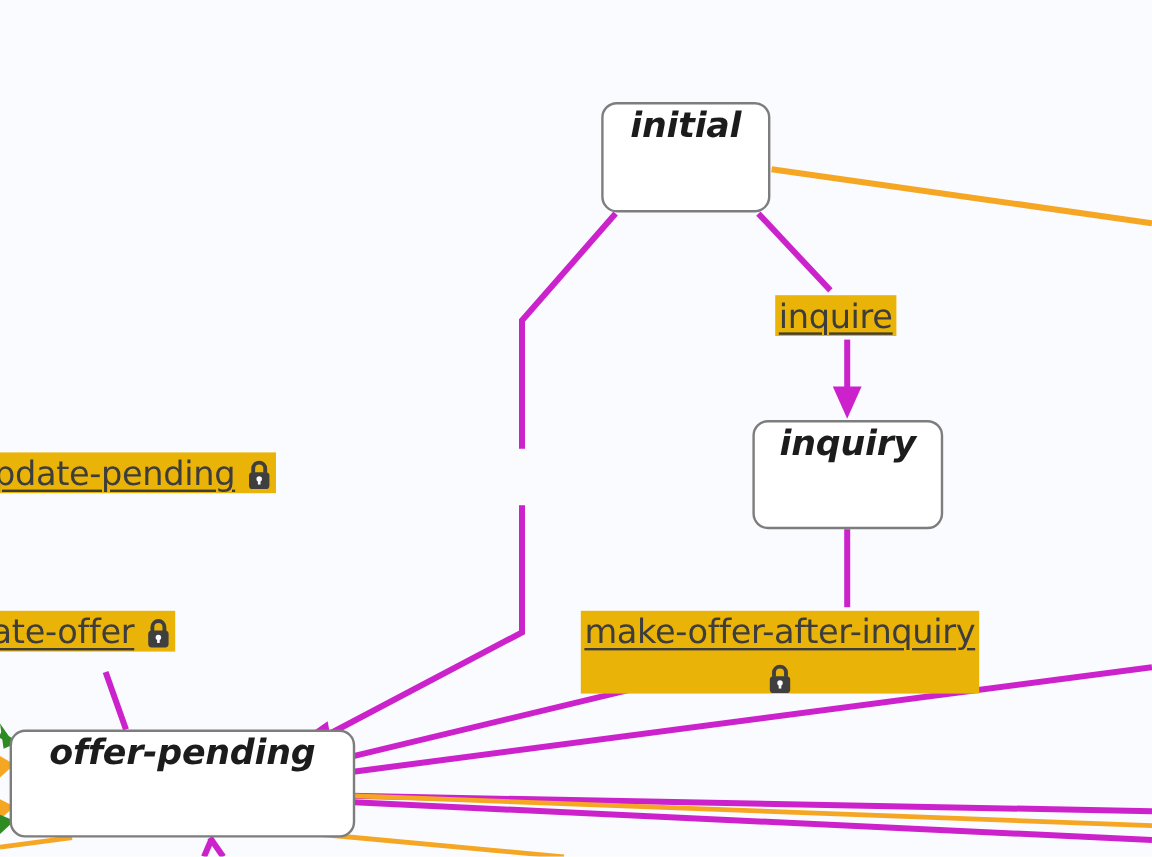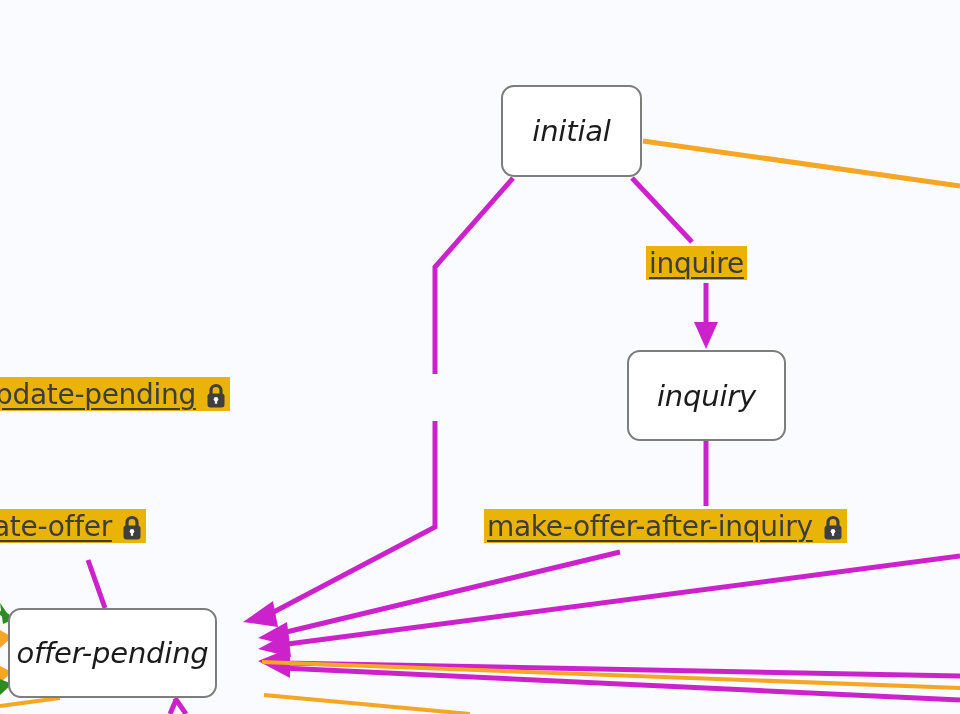--- a/index.html
+++ b/index.html
@@ -24,23 +24,23 @@
     height: 714px;
     pointer-events: none;
   }
   .node {
     position: absolute;
     box-sizing: border-box;
     background: #ffffff;
     border: 2.5px solid #7d7d7d;
     border-radius: 13px;
     display: flex;
-    align-items: center;
     justify-content: center;
     z-index: 5;
+    font-weight: bold;
   }
   .node-label {
     font-family: "DejaVu Sans", sans-serif;
     font-style: italic;
     font-size: 29px;
     color: #1c1c1c;
     white-space: nowrap;
     letter-spacing: -0.2px;
   }
   .edge-label {
@@ -116,21 +116,21 @@
   </svg>
 
   <div class="node" style="left:501px; top:85px; width:141px; height:92px;">
     <span class="node-label">initial</span>
   </div>
 
   <div class="node" style="left:627px; top:350px; width:159px; height:91px;">
     <span class="node-label">inquiry</span>
   </div>
 
-  <div class="node" style="left:8px; top:608px; width:209px; height:90px;">
+  <div class="node" style="left:8px; top:608px; width:288px; height:90px;">
     <span class="node-label">offer-pending</span>
   </div>
 
   <div class="edge-label" style="left:-8px; top:377px;">
     <span class="edge-label-text">pdate-pending</span>
     <span class="lock-icon">
       <svg viewBox="0 0 22 26" xmlns="http://www.w3.org/2000/svg">
         <path d="M6 11 V7.5 a5 5 0 0 1 10 0 V11" fill="none" stroke="#3f3f3f" stroke-width="3.2"></path>
         <rect x="2.5" y="10.5" width="17" height="14" rx="3" fill="#3f3f3f"></rect>
         <circle cx="11" cy="16.2" r="2.3" fill="#fafbfe"></circle>
@@ -149,21 +149,21 @@
     <span class="lock-icon">
       <svg viewBox="0 0 22 26" xmlns="http://www.w3.org/2000/svg">
         <path d="M6 11 V7.5 a5 5 0 0 1 10 0 V11" fill="none" stroke="#3f3f3f" stroke-width="3.2"></path>
         <rect x="2.5" y="10.5" width="17" height="14" rx="3" fill="#3f3f3f"></rect>
         <circle cx="11" cy="16.2" r="2.3" fill="#fafbfe"></circle>
         <rect x="9.9" y="16.2" width="2.2" height="4.6" fill="#fafbfe"></rect>
       </svg>
     </span>
   </div>
 
-  <div class="edge-label" style="left:484px; top:509px;">
+  <div class="edge-label" style="left:484px; top:509px;flex-direction:column;">
     <span class="edge-label-text">make-offer-after-inquiry</span>
     <span class="lock-icon">
       <svg viewBox="0 0 22 26" xmlns="http://www.w3.org/2000/svg">
         <path d="M6 11 V7.5 a5 5 0 0 1 10 0 V11" fill="none" stroke="#3f3f3f" stroke-width="3.2"></path>
         <rect x="2.5" y="10.5" width="17" height="14" rx="3" fill="#3f3f3f"></rect>
         <circle cx="11" cy="16.2" r="2.3" fill="#fafbfe"></circle>
         <rect x="9.9" y="16.2" width="2.2" height="4.6" fill="#fafbfe"></rect>
       </svg>
     </span>
   </div>

